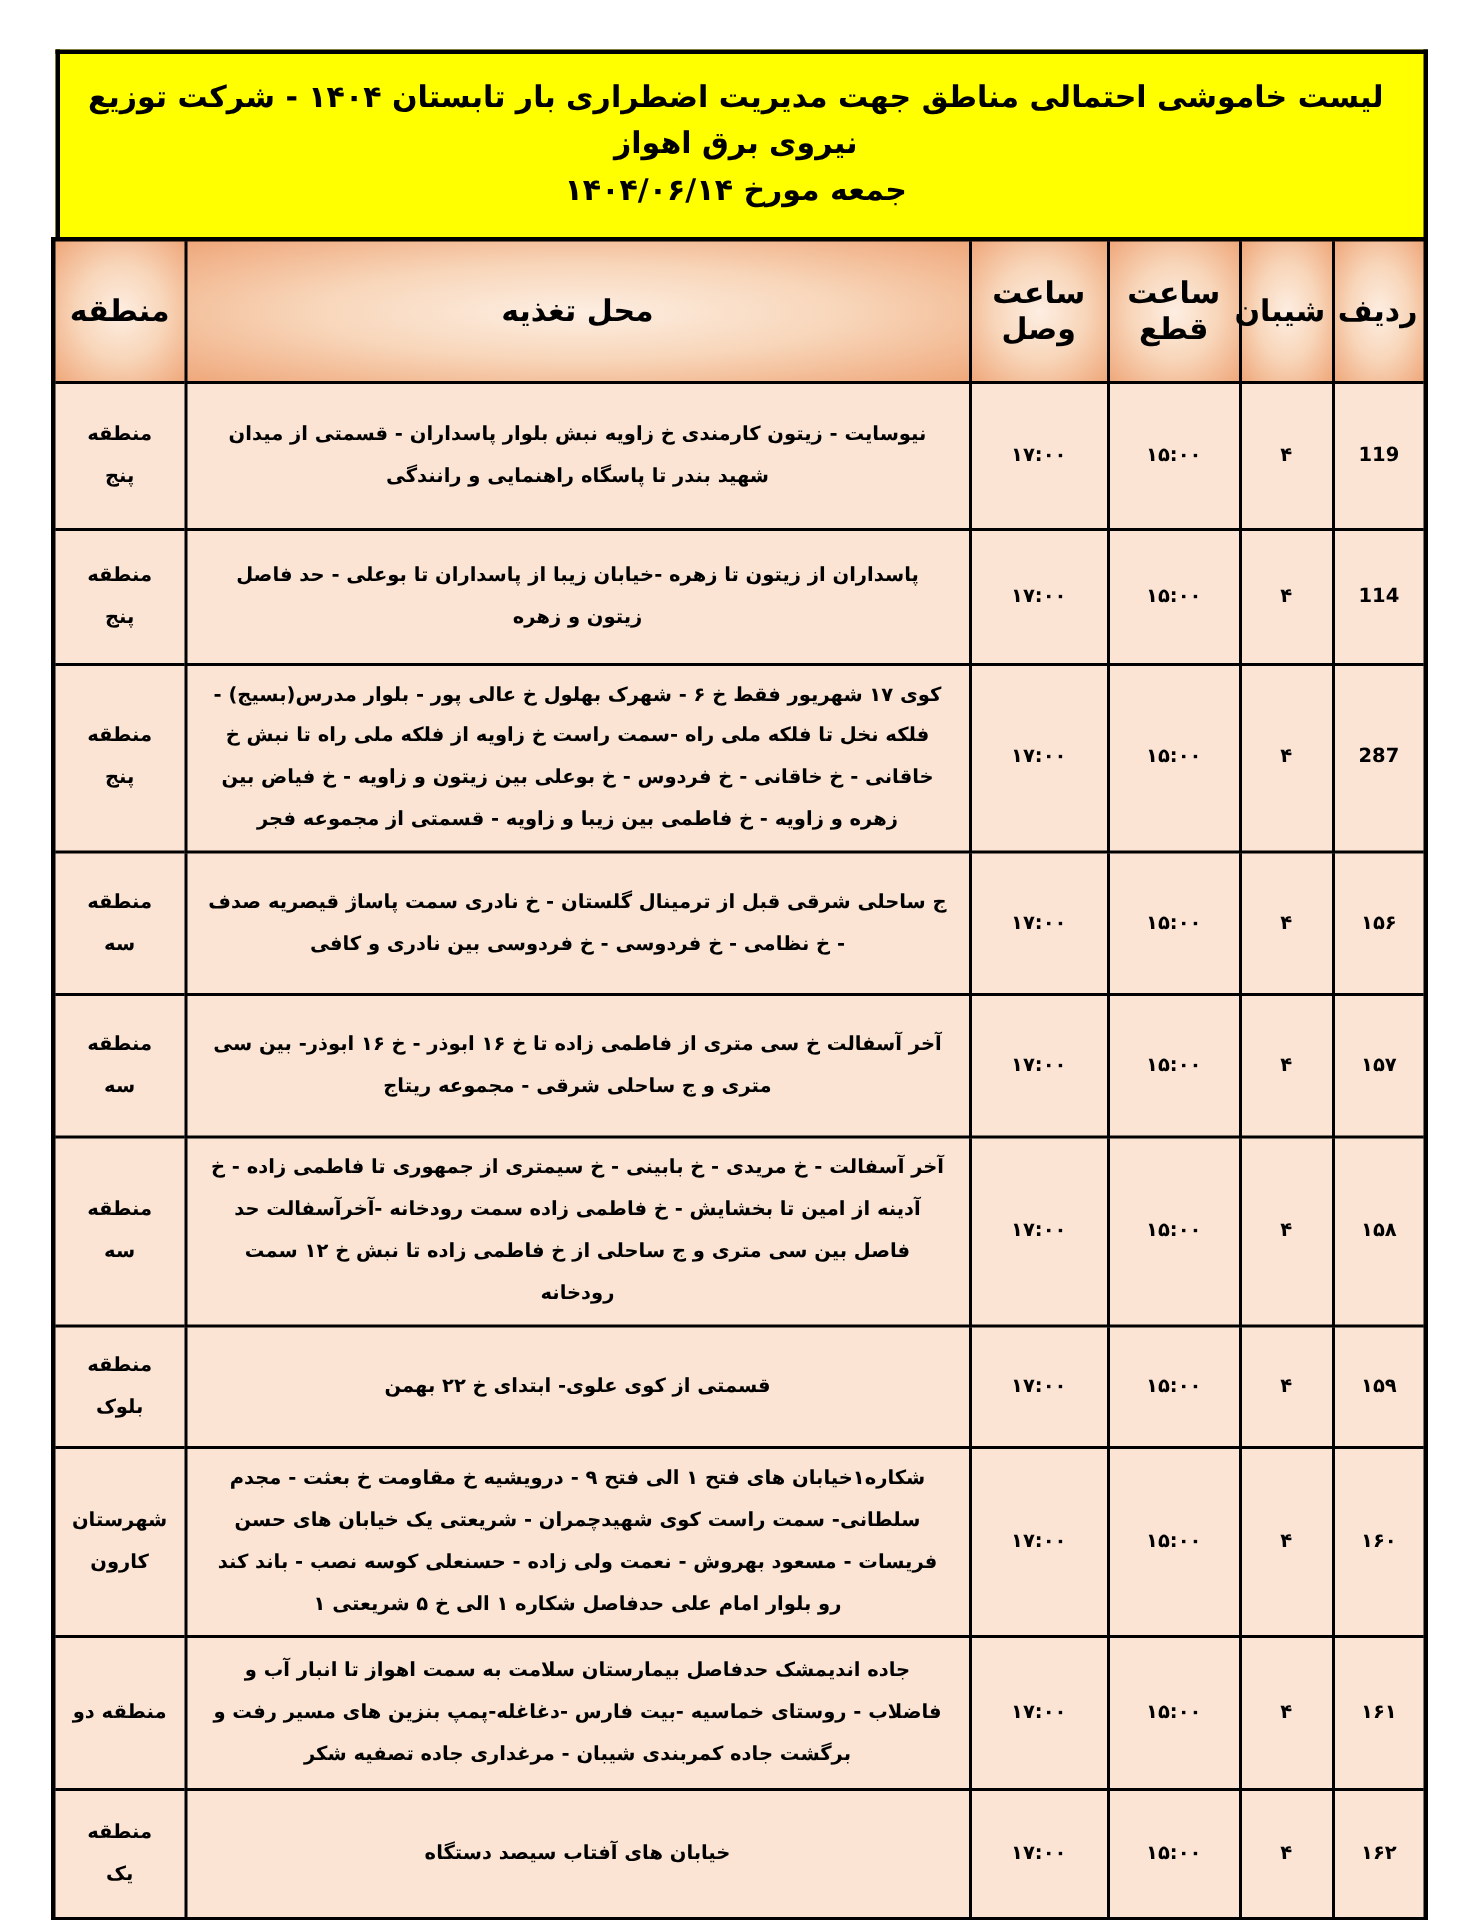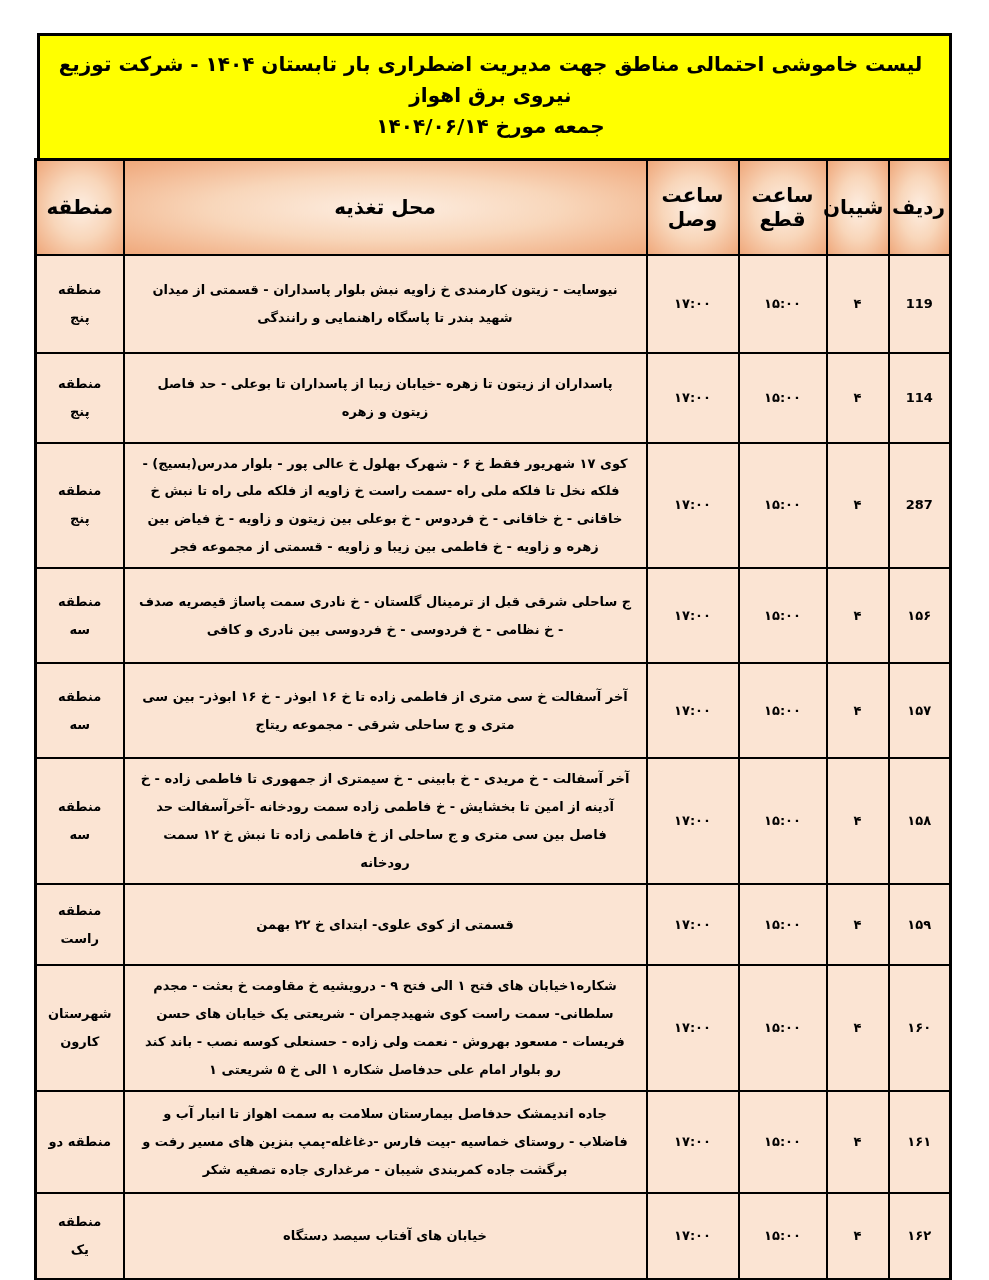--- a/index.html
+++ b/index.html
@@ -147,21 +147,21 @@
       <td class="dcell loc">آخر آسفالت - خ مریدی - خ بابینی - خ سیمتری از جمهوری تا فاطمی زاده - خ آدینه از امین تا بخشایش - خ فاطمی زاده سمت رودخانه -آخرآسفالت حد فاصل بین سی متری و ج ساحلی از خ فاطمی زاده تا نبش خ ۱۲ سمت رودخانه</td>
       <td class="dcell">منطقه سه</td>
     </tr>
 
     <tr>
       <td class="dcell">۱۵۹</td>
       <td class="dcell">۴</td>
       <td class="dcell">۱۵:۰۰</td>
       <td class="dcell">۱۷:۰۰</td>
       <td class="dcell loc">قسمتی از کوی علوی- ابتدای خ ۲۲ بهمن</td>
-      <td class="dcell">منطقه راست</td>
+      <td class="dcell">منطقه بلوک</td>
     </tr>
 
     <tr>
       <td class="dcell">۱۶۰</td>
       <td class="dcell">۴</td>
       <td class="dcell">۱۵:۰۰</td>
       <td class="dcell">۱۷:۰۰</td>
       <td class="dcell loc">شکاره۱خیابان های فتح ۱ الی فتح ۹ - درویشیه خ مقاومت خ بعثت - مجدم سلطانی- سمت راست کوی شهیدچمران - شریعتی یک خیابان های حسن فریسات - مسعود بهروش - نعمت ولی زاده - حسنعلی کوسه نصب - باند کند رو بلوار امام علی حدفاصل شکاره ۱ الی خ ۵ شریعتی ۱</td>
       <td class="dcell">شهرستان کارون</td>
     </tr>

